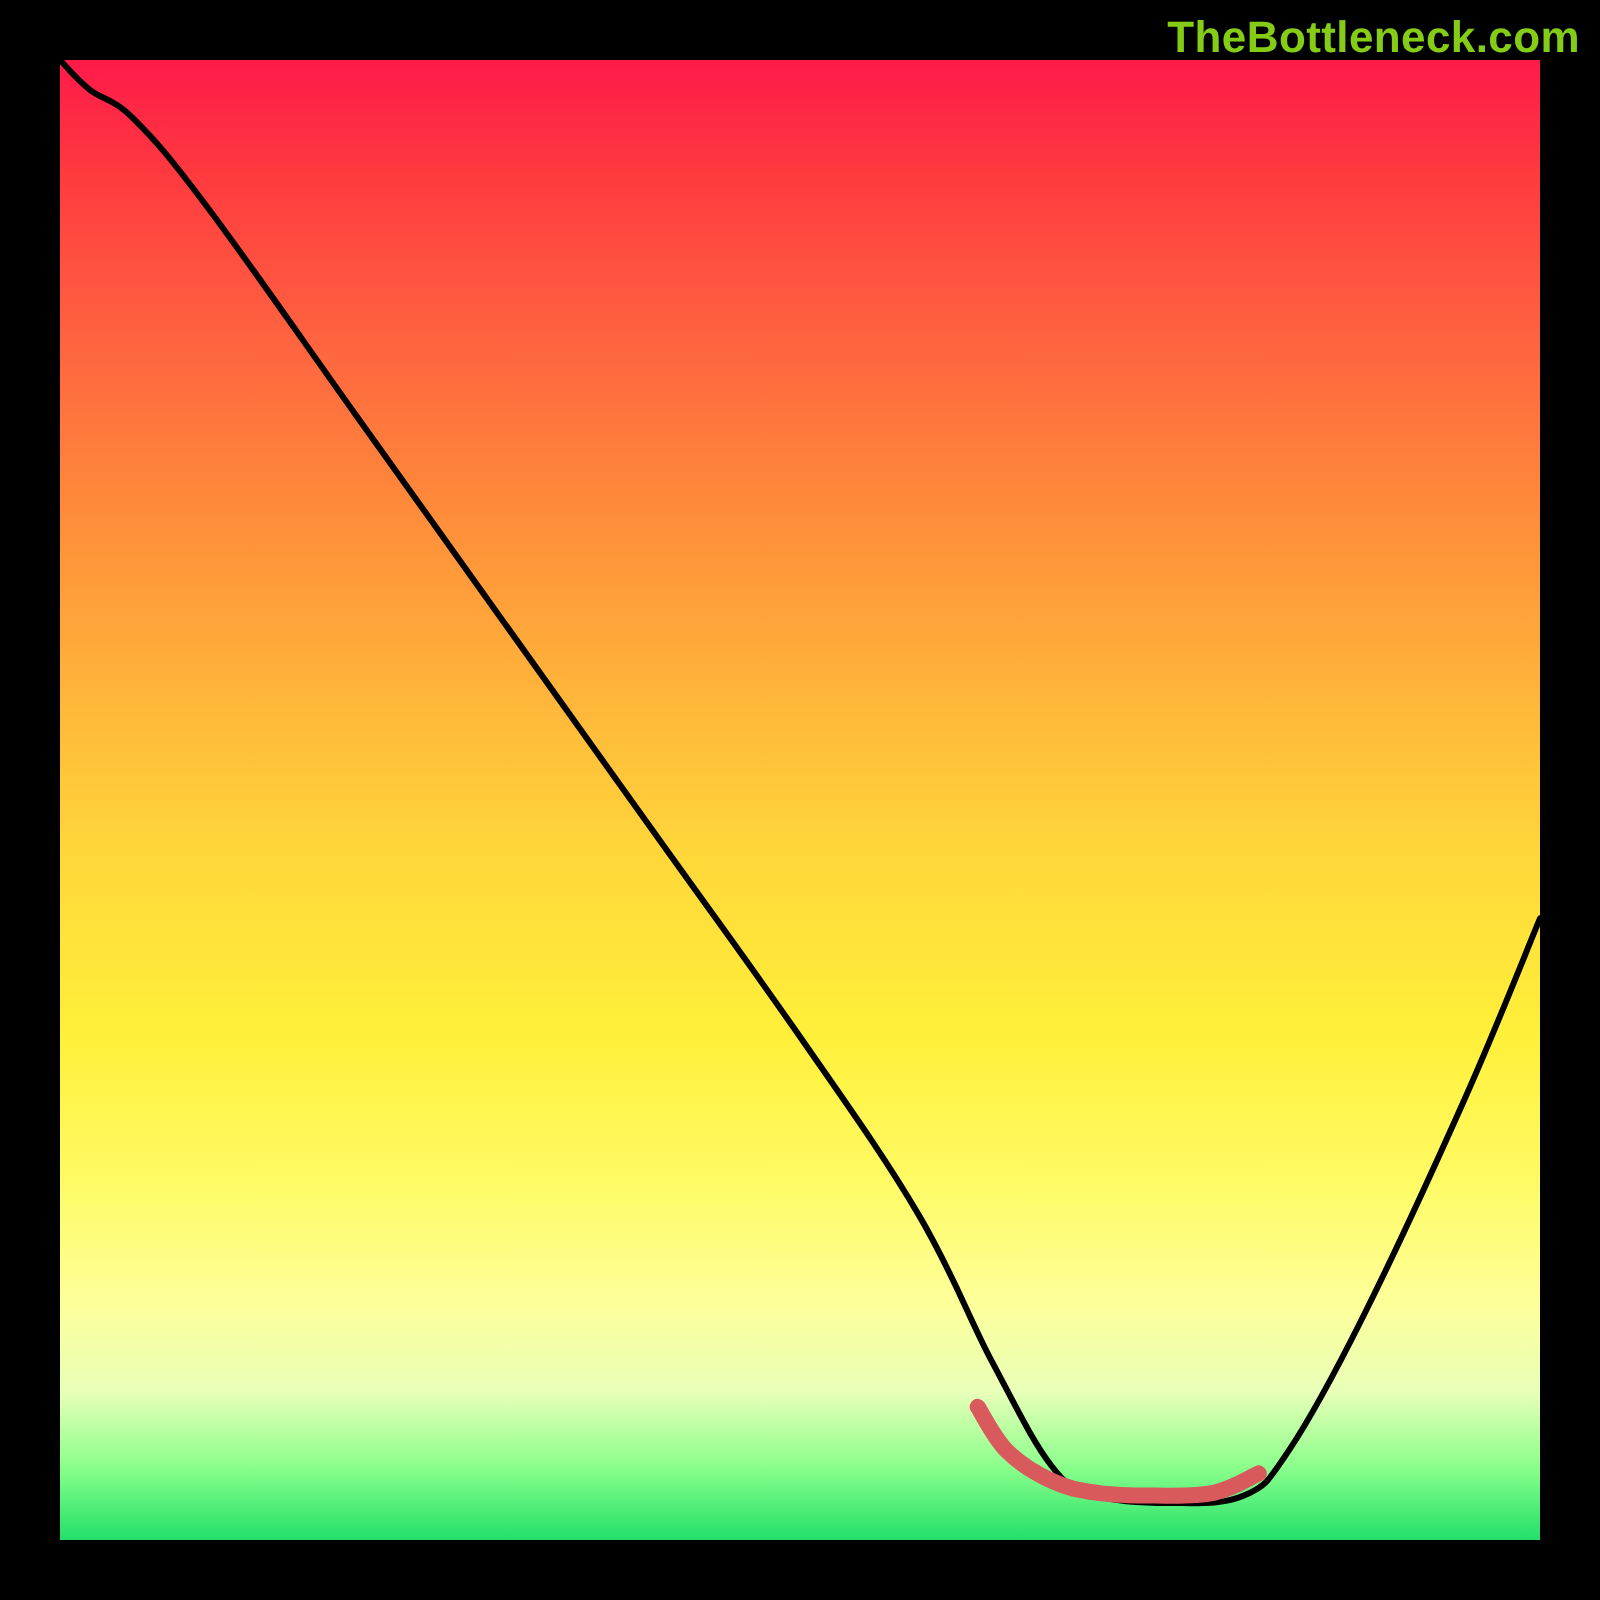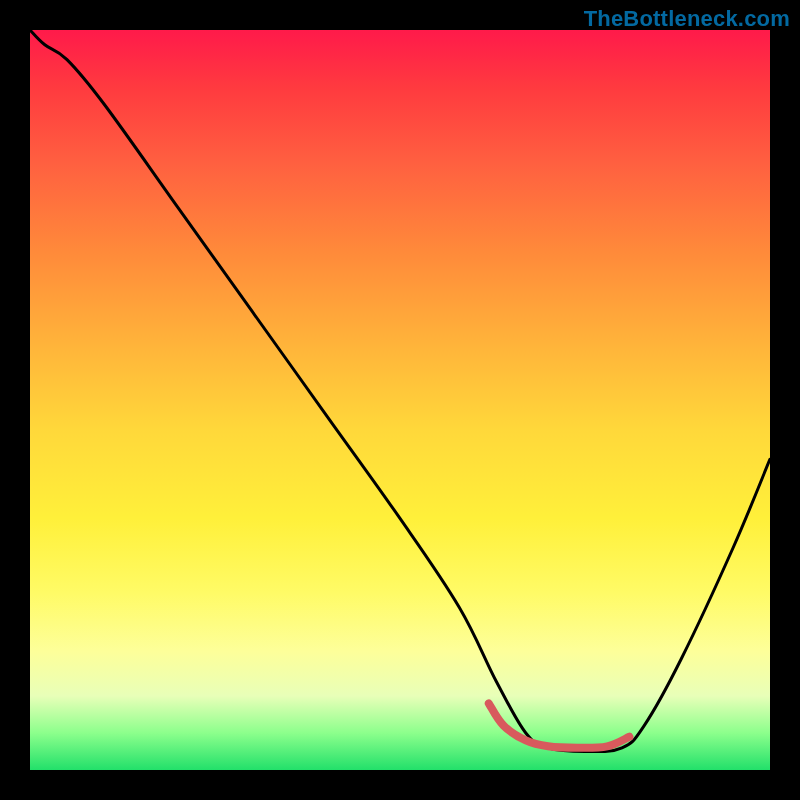--- a/index.html
+++ b/index.html
@@ -24,21 +24,21 @@
       #fdff9a 84%,
       #e8ffb8 90%,
       #8cff8c 95%,
       #22e06a 100%);
   }
 
   .watermark {
     position: absolute;
     top: 6px;
     right: 10px;
-    color: #0369a1;
+    color: #84cc16;
     font-size: 22px;
     font-weight: 600;
     letter-spacing: 0.2px;
     z-index: 10;
   }
 
   svg.curve {
     position: absolute;
     left: 30px;
     top: 30px;

